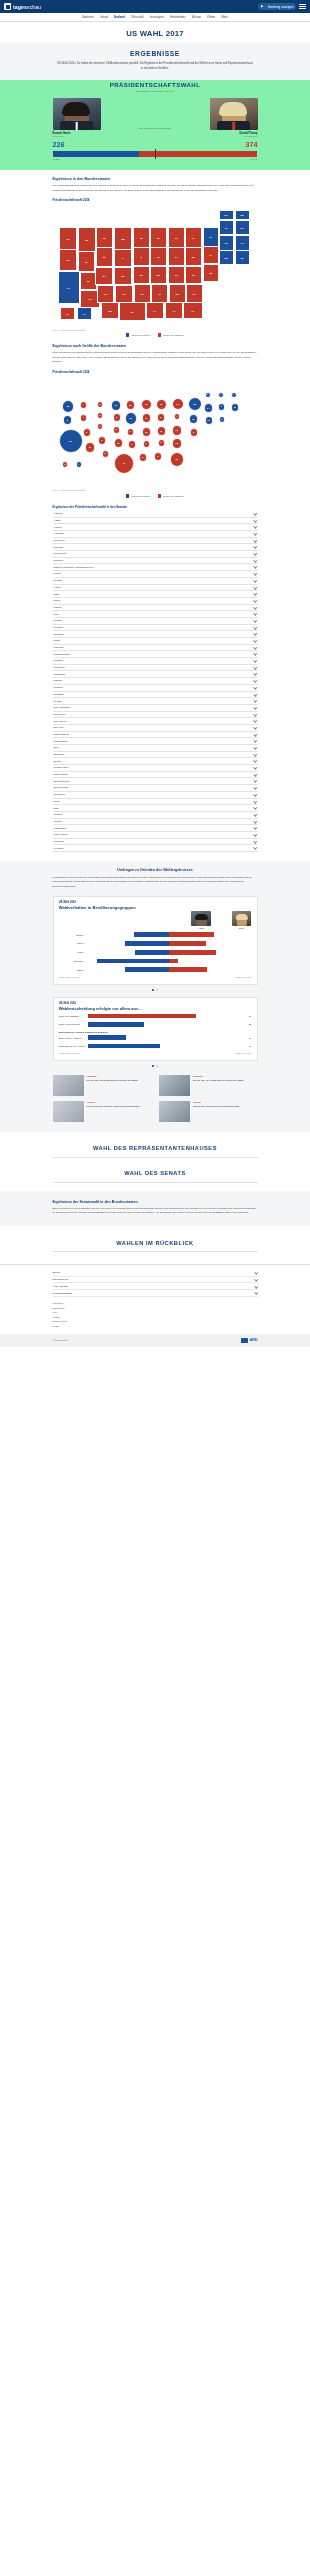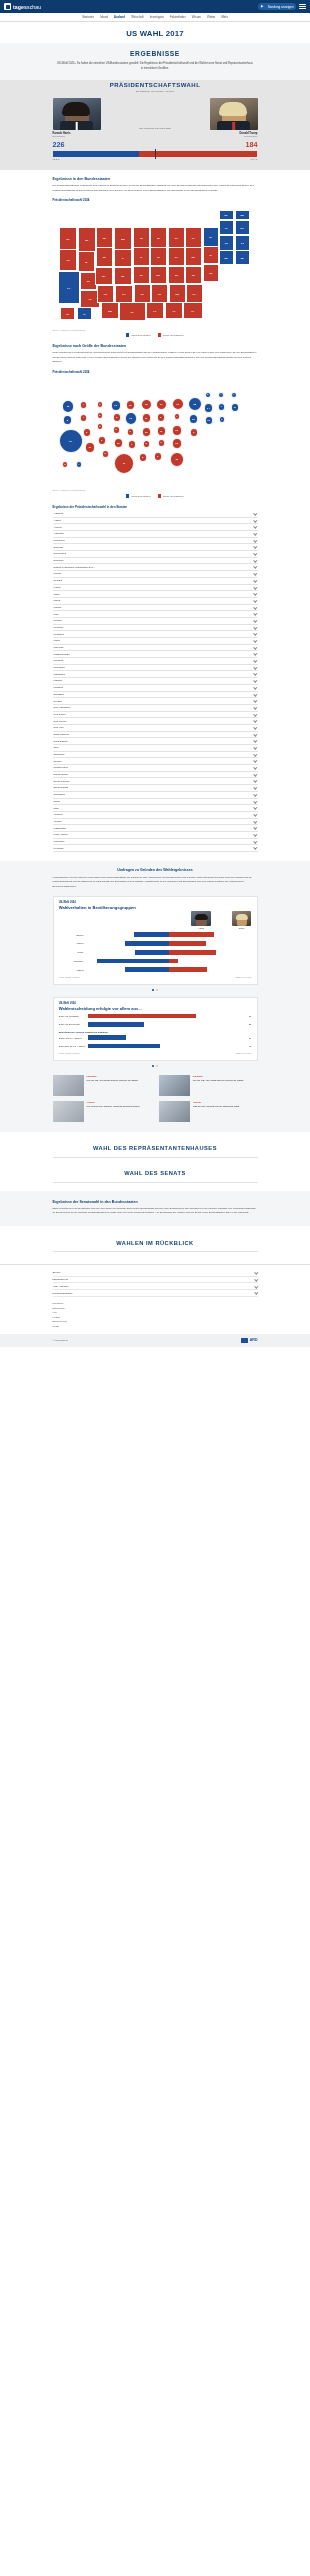--- a/index.html
+++ b/index.html
@@ -66,21 +66,21 @@
   }
   .section-band h2 {
     font-size: 6.7px; color:#123f72; letter-spacing:0.6px; font-weight:bold;
   }
   .section-band p {
     margin: 4.1px auto 0; max-width: 217px; font-size:2.7px; line-height:1.9;
     color:#444; padding: 0 10.3px;
   }
 
   
-  .pres-wrap { background:#e5e5e5; padding: 2.1px 0 9.3px; }
+  .pres-wrap { background:#86efac; padding: 2.1px 0 9.3px; }
   .pres-title {
     text-align:center; font-size: 6px; color:#123f72; letter-spacing:0.5px; font-weight:bold;
   }
   .pres-sub { text-align:center; font-size:2.4px; color:#6a6a6a; margin-top:2.1px; letter-spacing:0.2px;}
   .cand-row {
     display:flex; justify-content:space-between; align-items:flex-end;
     width: 205px; margin: 5.2px auto 0; position:relative;
   }
   .cand {
     width: 48px;
@@ -308,21 +308,21 @@
             <div class="tie"></div>
           </div>
       </div>
       <div class="cand-name">Donald Trump</div>
       <div class="cand-party">Republikaner</div>
     </div>
   </div>
 
   <div class="num-row">
     <span class="num-blue">226</span>
-    <span class="num-red">184</span>
+    <span class="num-red">374</span>
   </div>
   <div class="bar-outer">
     <div class="bar-blue" style="width:42%"></div>
     <div class="bar-red" style="width:58%"></div>
     <div class="bar-mid"></div>
   </div>
   <div class="bar-labels">
     <span>48,3 %</span>
     <span>49,9 %</span>
   </div>

